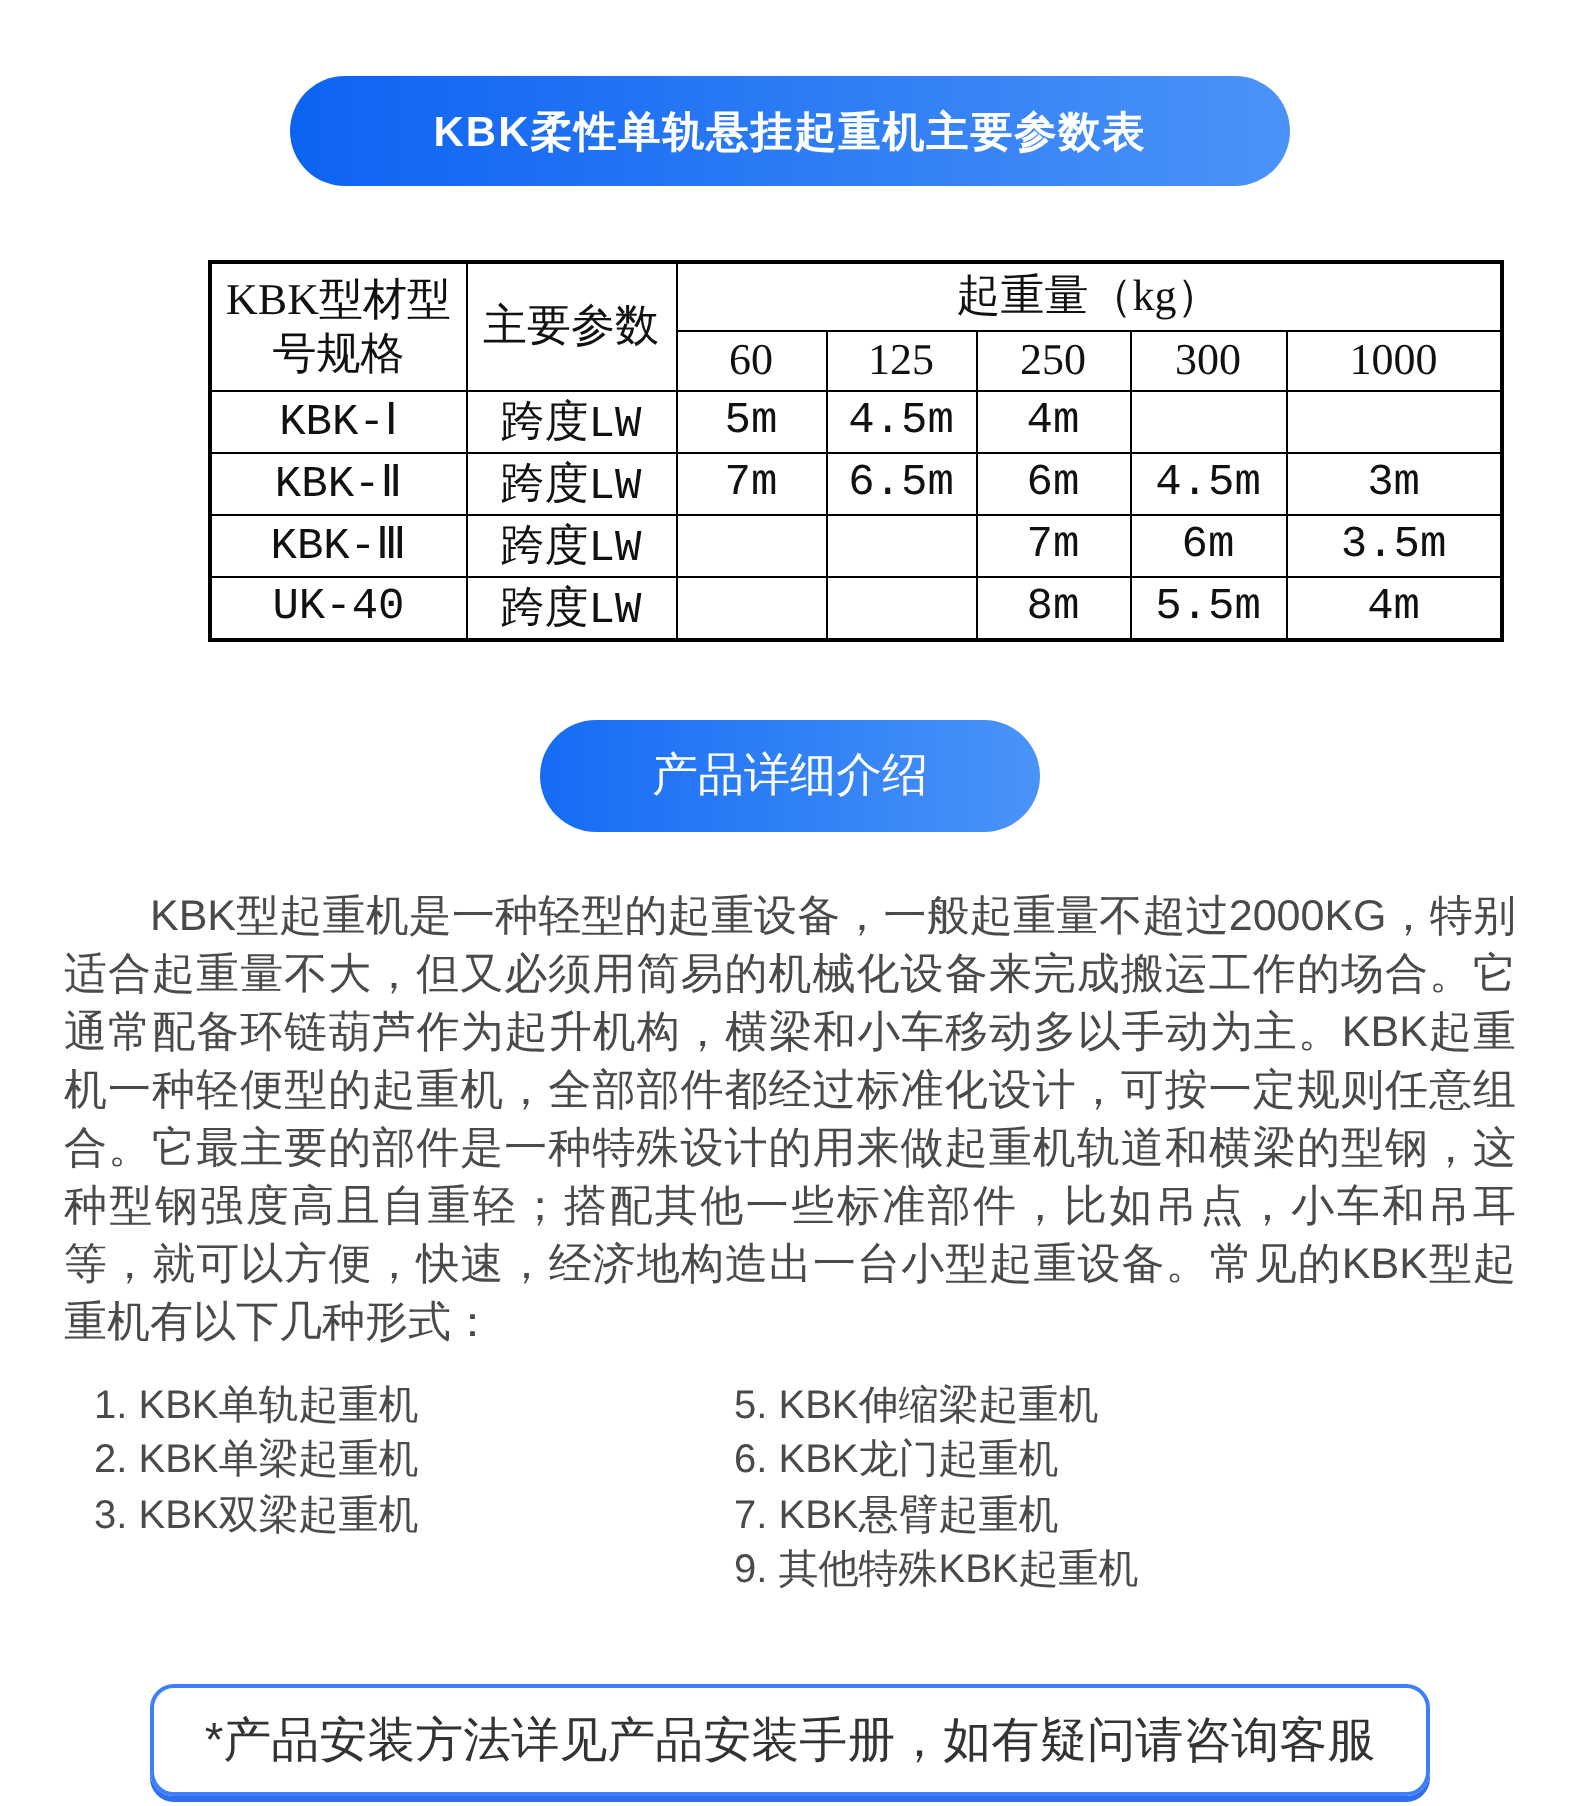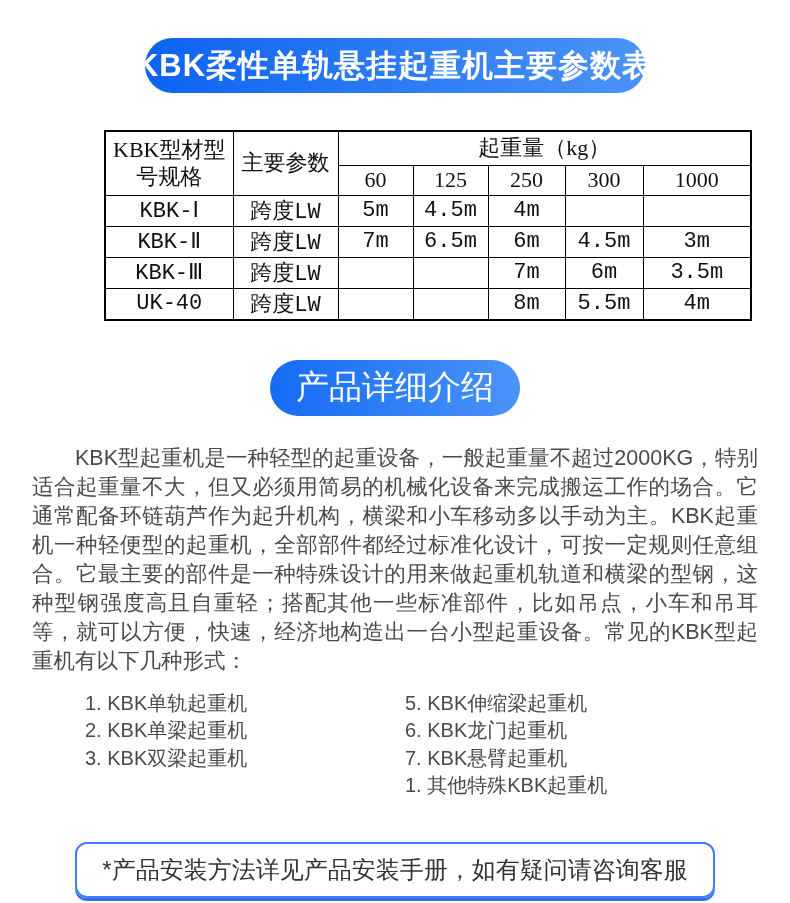--- a/index.html
+++ b/index.html
@@ -13,21 +13,21 @@
   }
 
   
   .banner {
     width: 500px;
     height: 55px;
     margin: 38px auto 0;
     border-radius: 28px;
     background: linear-gradient(90deg, #0d63f2 0%, #4b93f8 100%);
     color: #ffffff;
-    font-size: 31px;
+    font-size: 21px;
     font-weight: bold;
     letter-spacing: 1px;
     display: flex;
     align-items: center;
     justify-content: center;
     white-space: nowrap;
   }
 
   
   .param-table {
@@ -56,42 +56,42 @@
   
   .detail-btn {
     display: flex;
     width: 250px;
     height: 56px;
     margin: 39px auto 0;
     border: none;
     border-radius: 28px;
     background: linear-gradient(90deg, #156cf4 0%, #4a93f8 100%);
     color: #ffffff;
-    font-size: 33px;
+    font-size: 23px;
     font-family: "Liberation Sans", sans-serif;
     align-items: center;
     justify-content: center;
     cursor: pointer;
     white-space: nowrap;
   }
 
   
   .intro {
     margin: 28px 32px 0;
     font-size: 21.5px;
     line-height: 29px;
     color: #4a4a4a;
     text-indent: 2em;
     text-align: justify;
   }
 
   
   .type-list {
     display: flex;
-    margin: 14px 0 0 85px;
+    margin: 14px 0 0 47px;
     font-size: 20px;
     line-height: 27.5px;
     color: #4a4a4a;
   }
   .type-col { width: 320px; }
   .type-col .list-item { white-space: nowrap; }
 
   
   .footer-note {
     width: 640px;
@@ -185,19 +185,19 @@
 <div class="type-list">
   <div class="type-col">
     <div class="list-item">1. KBK单轨起重机</div>
     <div class="list-item">2. KBK单梁起重机</div>
     <div class="list-item">3. KBK双梁起重机</div>
   </div>
   <div class="type-col">
     <div class="list-item">5. KBK伸缩梁起重机</div>
     <div class="list-item">6. KBK龙门起重机</div>
     <div class="list-item">7. KBK悬臂起重机</div>
-    <div class="list-item">1. 其他特殊KBK起重机</div>
+    <div class="list-item">9. 其他特殊KBK起重机</div>
   </div>
 </div>
 
 <div class="footer-note">
   <span>*产品安装方法详见产品安装手册，如有疑问请咨询客服</span>
 </div>
 
 </body></html>

